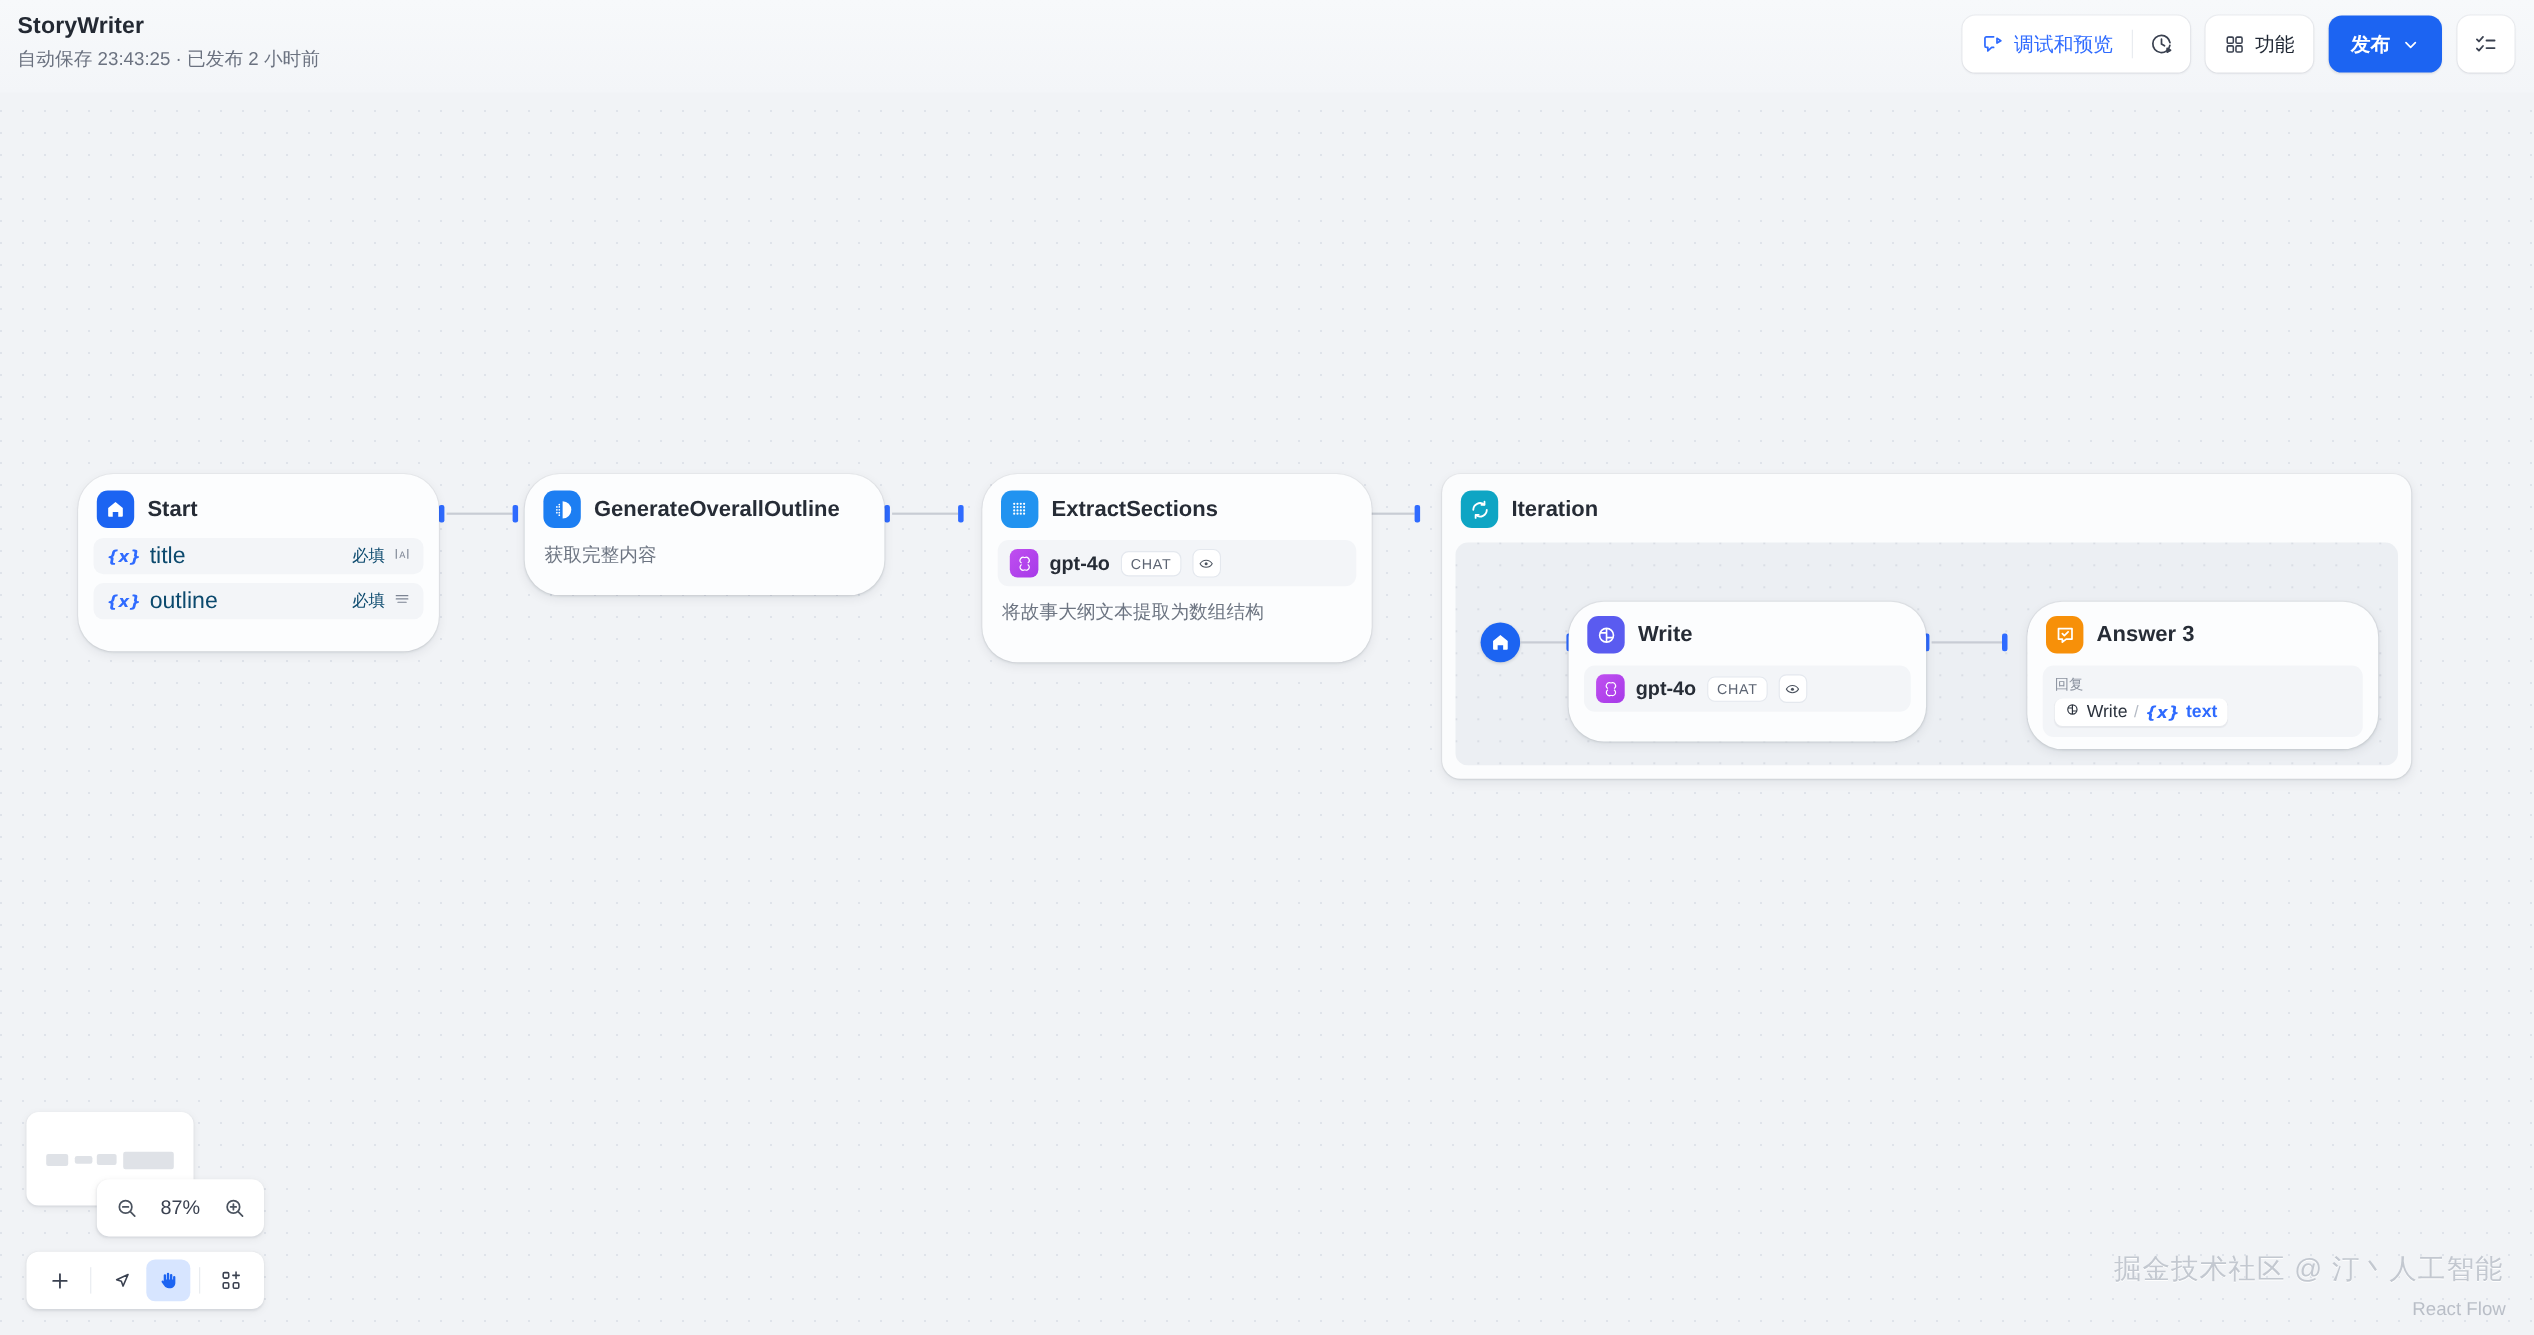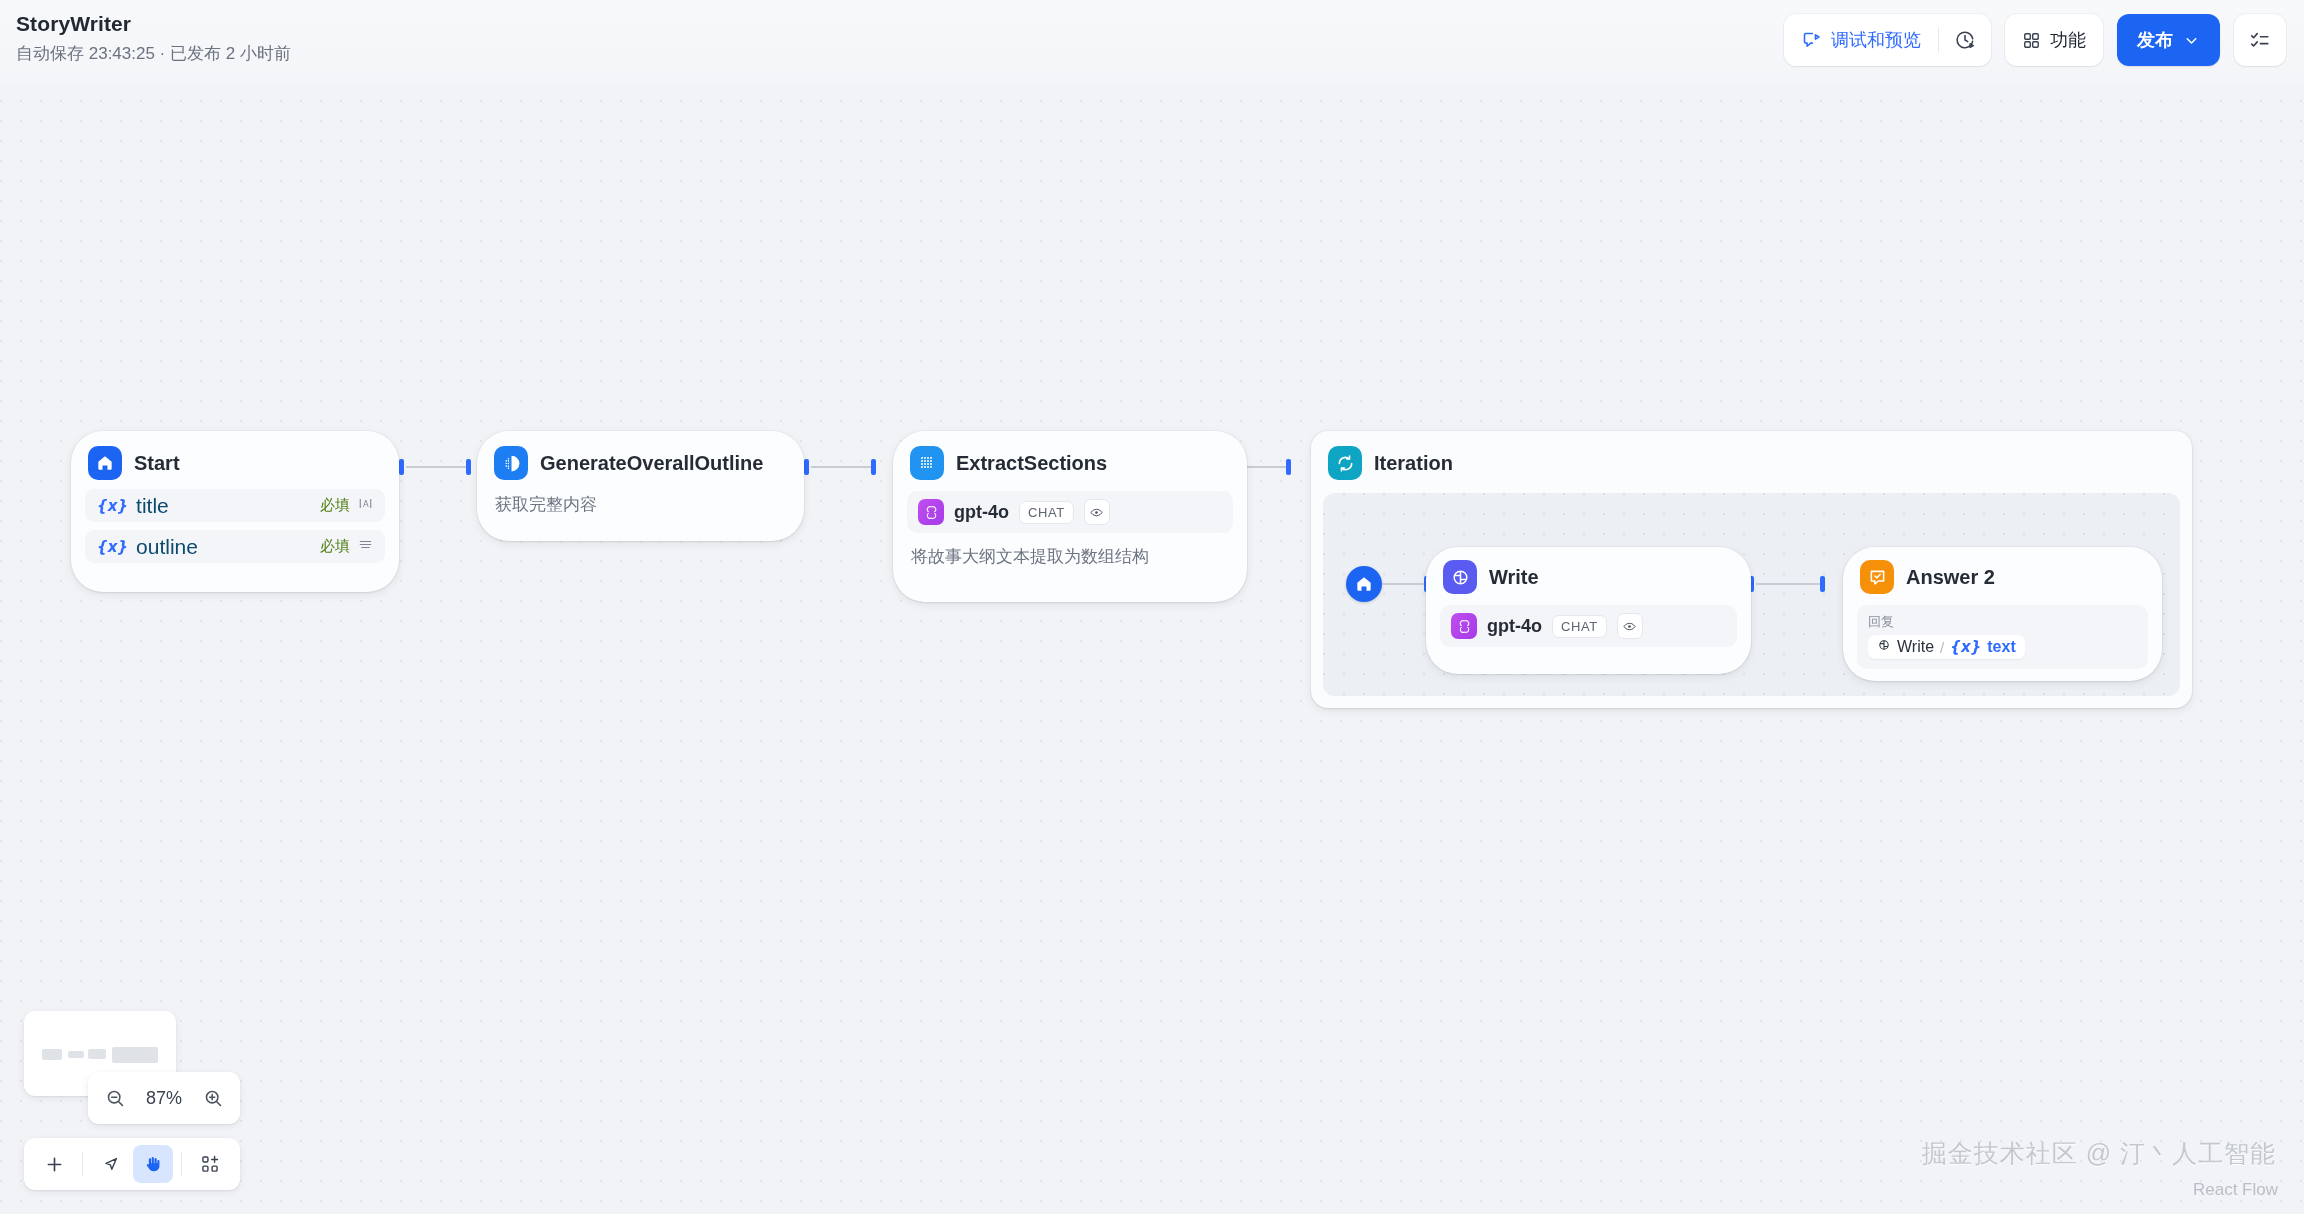--- a/index.html
+++ b/index.html
@@ -89,21 +89,21 @@
     border-radius: 9px;
     height: 33px;
     display: flex; align-items: center;
     padding: 0 12px;
     cursor: pointer;
   }
   .field-var { color: #2f6bff; font-size: 15px; font-weight: 700; font-style: italic;
                font-family: "DejaVu Sans", sans-serif; margin-right: 8px; }
   .field-name { font-size: 21px; color: #0c4a6e; }
   .field-right { margin-left: auto; display: flex; align-items: center; gap: 8px; }
-  .field-req { font-size: 15px; color: #4d7c0f; }
+  .field-req { font-size: 15px; color: #0c4a6e; }
 
   .model-box {
     margin: 2px 14px 10px 14px;
     background: #f3f5f8;
     border-radius: 10px;
     height: 42px;
     display: flex; align-items: center; gap: 10px;
     padding: 0 11px;
     cursor: pointer;
   }
@@ -383,21 +383,21 @@
   </div>
 
   <div class="node" id="node-answer2" style="left:1843px;top:547px;width:319px;height:134px;">
     <div class="node-head" style="padding-top:13px;">
       <div class="node-ico" style="background:#f79009;">
         <svg width="21" height="21" viewBox="0 0 24 24" fill="none" stroke="#fff" stroke-width="1.8" stroke-linecap="round" stroke-linejoin="round">
           <path d="M5 5h14v11H13l-4 3.2V16H5V5Z"></path>
             <path d="M9 10.3l2.1 2.1L15 8.6"></path>
         </svg>
       </div>
-      <div class="node-title">Answer 2</div>
+      <div class="node-title">Answer 3</div>
     </div>
     <div class="ans-box">
       <div class="ans-label">回复</div>
       <div class="ans-ref">
         <span>
           <svg width="14" height="14" viewBox="0 0 24 24" fill="none" stroke="#2b323d" stroke-width="1.8">
             <circle cx="12" cy="12" r="7.2"></circle>
               <path d="M12 4.8v14.4M5.2 9.6h6.8M12 14.4h6.8"></path>
           </svg>
         </span>

